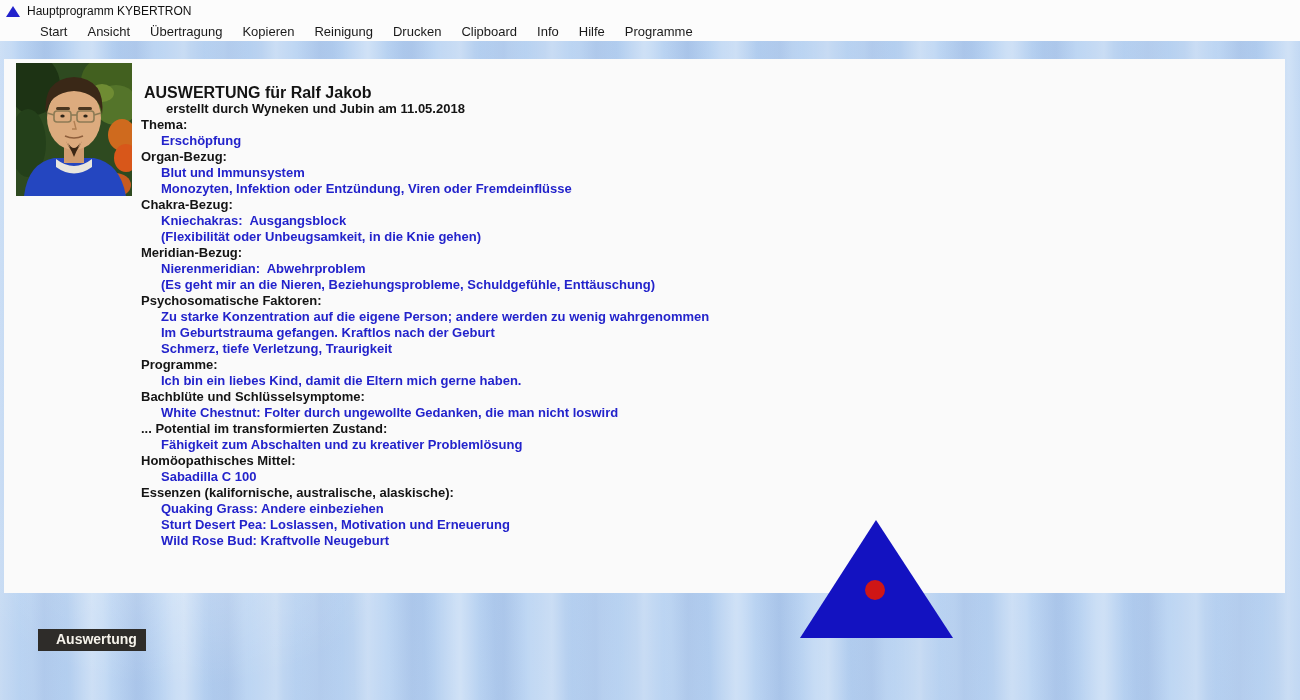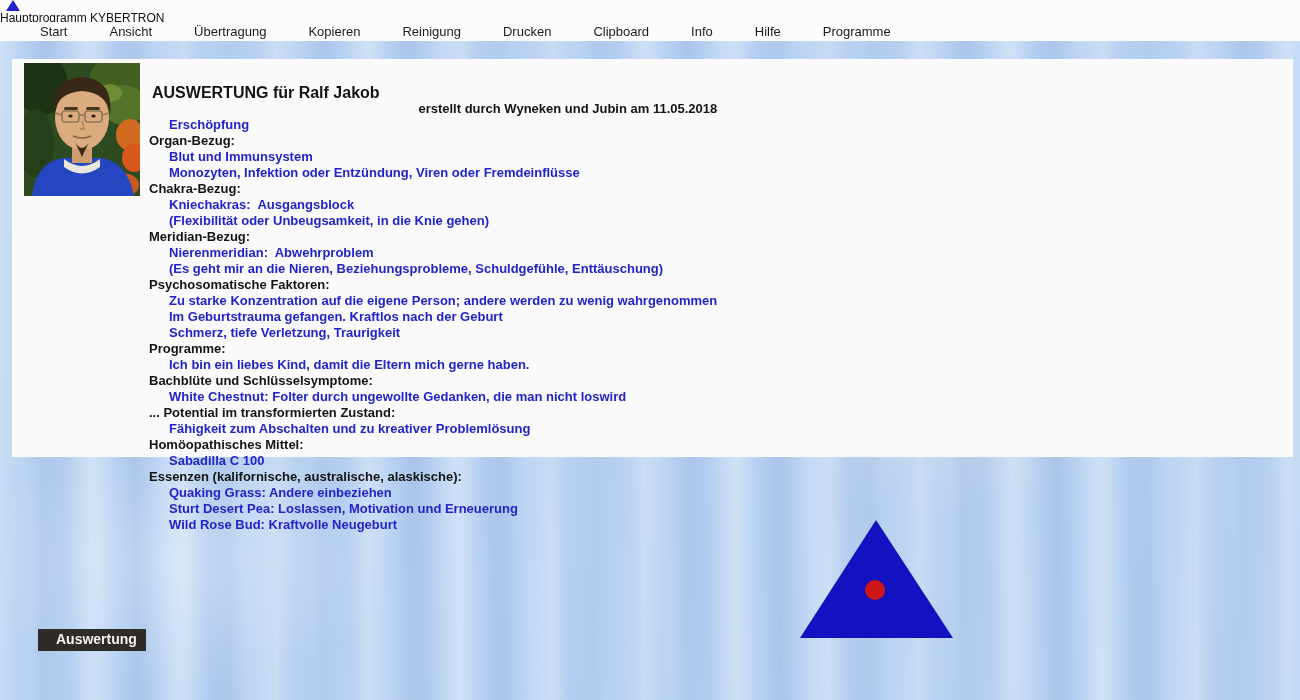--- a/index.html
+++ b/index.html
@@ -4,33 +4,33 @@
 <style>
   html,body{margin:0;padding:0;}
   body{
     width:1300px;height:700px;overflow:hidden;position:relative;
     font-family:"Liberation Sans",sans-serif;
     background:#fcfcfc;
   }
   
   .titlebar{
     position:absolute;left:0;top:0;width:1155px;height:22px;
-    background:#fcfcfc;display:flex;flex-direction:column;
+    background:#fcfcfc;display:flex;align-items:center;
   }
   .tri-icon{
     width:0;height:0;margin:0 7px 0 6px;
     border-left:7px solid transparent;border-right:7px solid transparent;
     border-bottom:11px solid #2222cc;
   }
   .title-text{font-size:12px;color:#111;}
   
   .menubar{
     position:absolute;left:0;top:22px;width:1300px;height:19px;
     background:#fcfcfc;display:flex;align-items:center;
-    padding-left:30px;box-sizing:border-box;gap:22px;
+    padding-left:30px;box-sizing:border-box;
   }
   .menu-item{font-size:13px;color:#1a1a1a;padding:0 10px;cursor:default;white-space:nowrap;}
   .menu-item:last-child{margin-left:6px;margin-top:40px;}
   
   .desktop{
     position:absolute;left:0;top:41px;width:1300px;height:659px;
     background-color:#b7d2f2;
     background-image:
       radial-gradient(ellipse 220px 160px at 430px 140px, rgba(232,226,232,0.45), rgba(232,226,232,0) 70%),
       radial-gradient(ellipse 260px 210px at 950px 330px, rgba(228,222,230,0.35), rgba(228,222,230,0) 70%),
@@ -38,27 +38,27 @@
       repeating-linear-gradient(90deg,
         rgba(255,255,255,0.28) 0px, rgba(255,255,255,0.0) 20px,
         rgba(122,150,204,0.16) 44px, rgba(255,255,255,0.0) 66px,
         rgba(255,255,255,0.28) 92px),
       repeating-linear-gradient(88deg,
         rgba(138,168,214,0.12) 0px, rgba(255,255,255,0.10) 34px,
         rgba(138,168,214,0.12) 71px);
   }
   
   .page{
-    position:absolute;left:12px;top:18px;width:1281px;height:398px;
+    position:absolute;left:4px;top:18px;width:1281px;height:534px;
     background:#fafafa;
   }
   .photo{position:absolute;left:12px;top:4px;}
   .report{position:absolute;left:137px;top:25px;}
   .report-title{font-size:16px;font-weight:bold;color:#141414;line-height:17px;margin-left:3px;white-space:pre;}
-  .report-subtitle{font-size:13px;font-weight:bold;color:#141414;line-height:16px;margin-left:25px;white-space:pre;text-align:right;}
+  .report-subtitle{font-size:13px;font-weight:bold;color:#141414;line-height:16px;margin-left:25px;white-space:pre;}
   .sec-label{font-size:13px;font-weight:bold;color:#141414;line-height:16px;white-space:pre;}
   .sec-item{font-size:13px;font-weight:bold;color:#2323cb;line-height:16px;margin-left:20px;white-space:pre;}
   
   .big-triangle{position:absolute;left:800px;top:479px;}
   
   .tab{
     position:absolute;left:38px;top:588px;
     background:#2e2c29;color:#f5f2ea;
     font-size:14px;font-weight:bold;
     padding:2px 9px 3px 18px;line-height:17px;white-space:nowrap;
@@ -126,20 +126,21 @@
       <path d="M49 73 Q58 77 67 73" fill="none" stroke="#8f5f3c" stroke-width="1.6"></path>
 
       <path d="M50 78 Q58 96 66 78 Q62 88 58 89 Q54 88 50 78 Z" fill="#4a321c"></path>
       <path d="M52 80 L58 94 L64 80 Q58 90 52 80 Z" fill="#3a2614"></path>
     </svg>
 
     <div class="report">
       <div class="report-title">AUSWERTUNG für Ralf Jakob</div>
       <div class="report-subtitle">erstellt durch Wyneken und Jubin am 11.05.2018</div>
       <div id="sections">
+          <div class="sec-label">Thema:</div>
           <div class="sec-item">Erschöpfung</div>
           <div class="sec-label">Organ-Bezug:</div>
           <div class="sec-item">Blut und Immunsystem</div>
           <div class="sec-item">Monozyten, Infektion oder Entzündung, Viren oder Fremdeinflüsse</div>
           <div class="sec-label">Chakra-Bezug:</div>
           <div class="sec-item">Kniechakras:  Ausgangsblock</div>
           <div class="sec-item">(Flexibilität oder Unbeugsamkeit, in die Knie gehen)</div>
           <div class="sec-label">Meridian-Bezug:</div>
           <div class="sec-item">Nierenmeridian:  Abwehrproblem</div>
           <div class="sec-item">(Es geht mir an die Nieren, Beziehungsprobleme, Schuldgefühle, Enttäuschung)</div>

